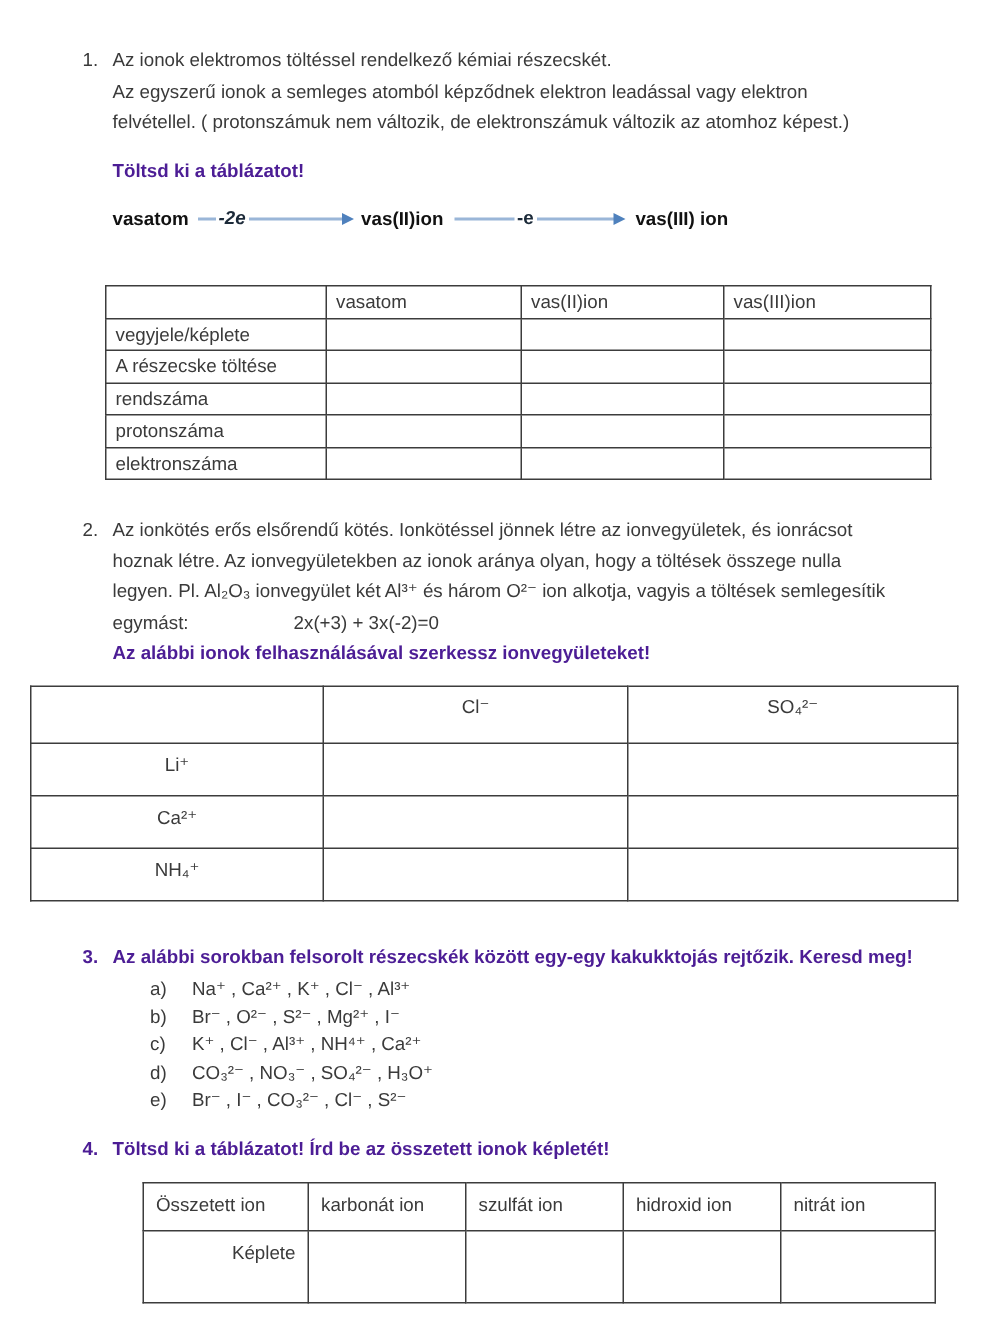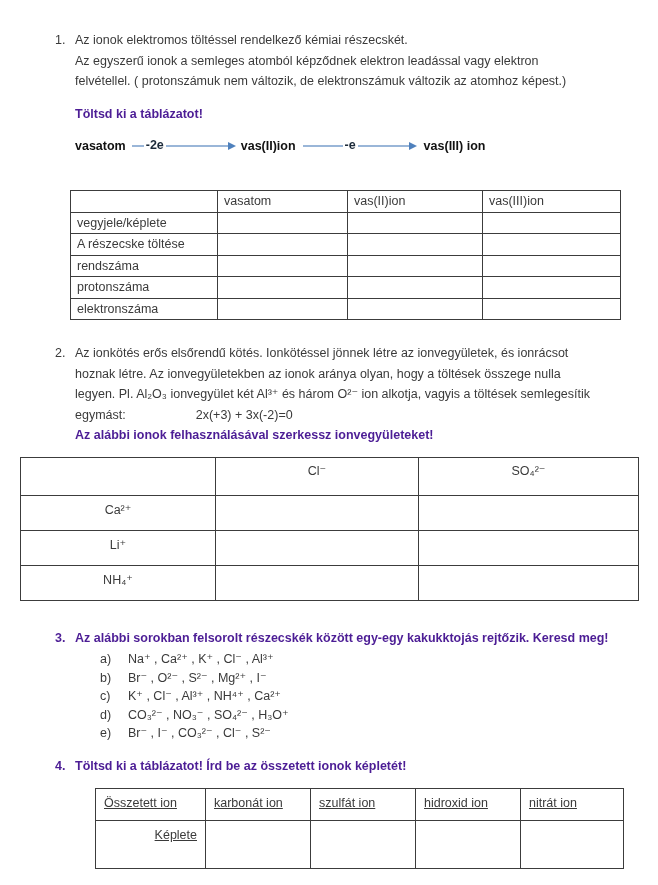--- a/index.html
+++ b/index.html
@@ -13,42 +13,42 @@
   .row { display:flex; }
   .num { flex:0 0 20px; }
   .content { flex:1; }
   .bold { font-weight:700; color:#4c1d95; }
   .mt12 { margin-top:12px; }
 
   
   .diagram { display:flex; align-items:center; margin-top:13px; height:18px; }
   .dlabel { font-weight:700; color:#111111; white-space:nowrap; }
   .arrow { display:inline-flex; align-items:center; height:12px; }
-  .arrow.a1 { width:104px; margin:0 5px 0 6px; }
+  .arrow.a1 { width:104px; margin:0 5px 0 6px;font-style:italic; }
   .arrow.a2 { width:114px; margin:0 7px; }
   .arrow .line { height:2px; background:#9ab6d8; }
   .arrow.a1 .pre { flex:0 0 12px; }
   .arrow.a2 .pre { flex:0 0 40px; }
   .arrow .post { flex:1; }
   .alabel { font-weight:700; color:#1c2a39; padding:0 2px; position:relative; top:-1px; white-space:nowrap; }
   .head { width:0; height:0; border-left:8px solid #4f81bd;
           border-top:4px solid transparent; border-bottom:4px solid transparent; margin-left:-1px; }
 
   
   table { border-collapse:collapse; table-layout:fixed; }
   th, td { border:1px solid #3c3c3c; font-weight:400; font-size:12.5px; color:#3a3a3a; overflow:hidden; }
 
   .t1 { width:550px; margin:35px 0 0 15px; }
   .t1 th, .t1 td { height:20px; padding:0 6px; text-align:left; vertical-align:middle; }
 
   .t2 { width:618px; margin:11px 0 0 -35px;padding-left:16px; }
   .t2 th { height:33px; padding-top:3px; text-align:center; vertical-align:top; }
   .t2 td { height:29px; padding-top:4px; text-align:center; vertical-align:top; }
 
-  .t3 { width:528px; margin:12px 0 0 40px;text-decoration:underline; }
+  .t3 { width:528px; margin:12px 0 0 40px; }
   .t3 th { height:27px; padding:4px 8px 0 8px; text-align:left; vertical-align:top; }
   .t3 td { height:30px; padding:4px 8px 13px 8px; text-align:right; vertical-align:top; }
 
   
   .sec2 { margin-top:23px; }
   .sec3 { margin-top:27px; }
   .sec4 { margin-top:13px; }
   .equation { margin-left:70px; }
   .sublist { padding-left:25px; margin-top:2px; }
   .sublist .item { display:flex; line-height:18.5px; }
@@ -155,26 +155,26 @@
           <col style="width:203px">
           <col style="width:220px">
         </colgroup>
       <tbody>
           <tr>
         <th></th>
         <th>Cl⁻</th>
         <th>SO₄²⁻</th>
       </tr>
       <tr>
+        <td>Li⁺</td>
+        <td></td>
+        <td></td>
+      </tr>
+      <tr>
         <td>Ca²⁺</td>
-        <td></td>
-        <td></td>
-      </tr>
-      <tr>
-        <td>Li⁺</td>
         <td></td>
         <td></td>
       </tr>
       <tr>
         <td>NH₄⁺</td>
         <td></td>
         <td></td>
       </tr>
     </tbody>
       </table>

